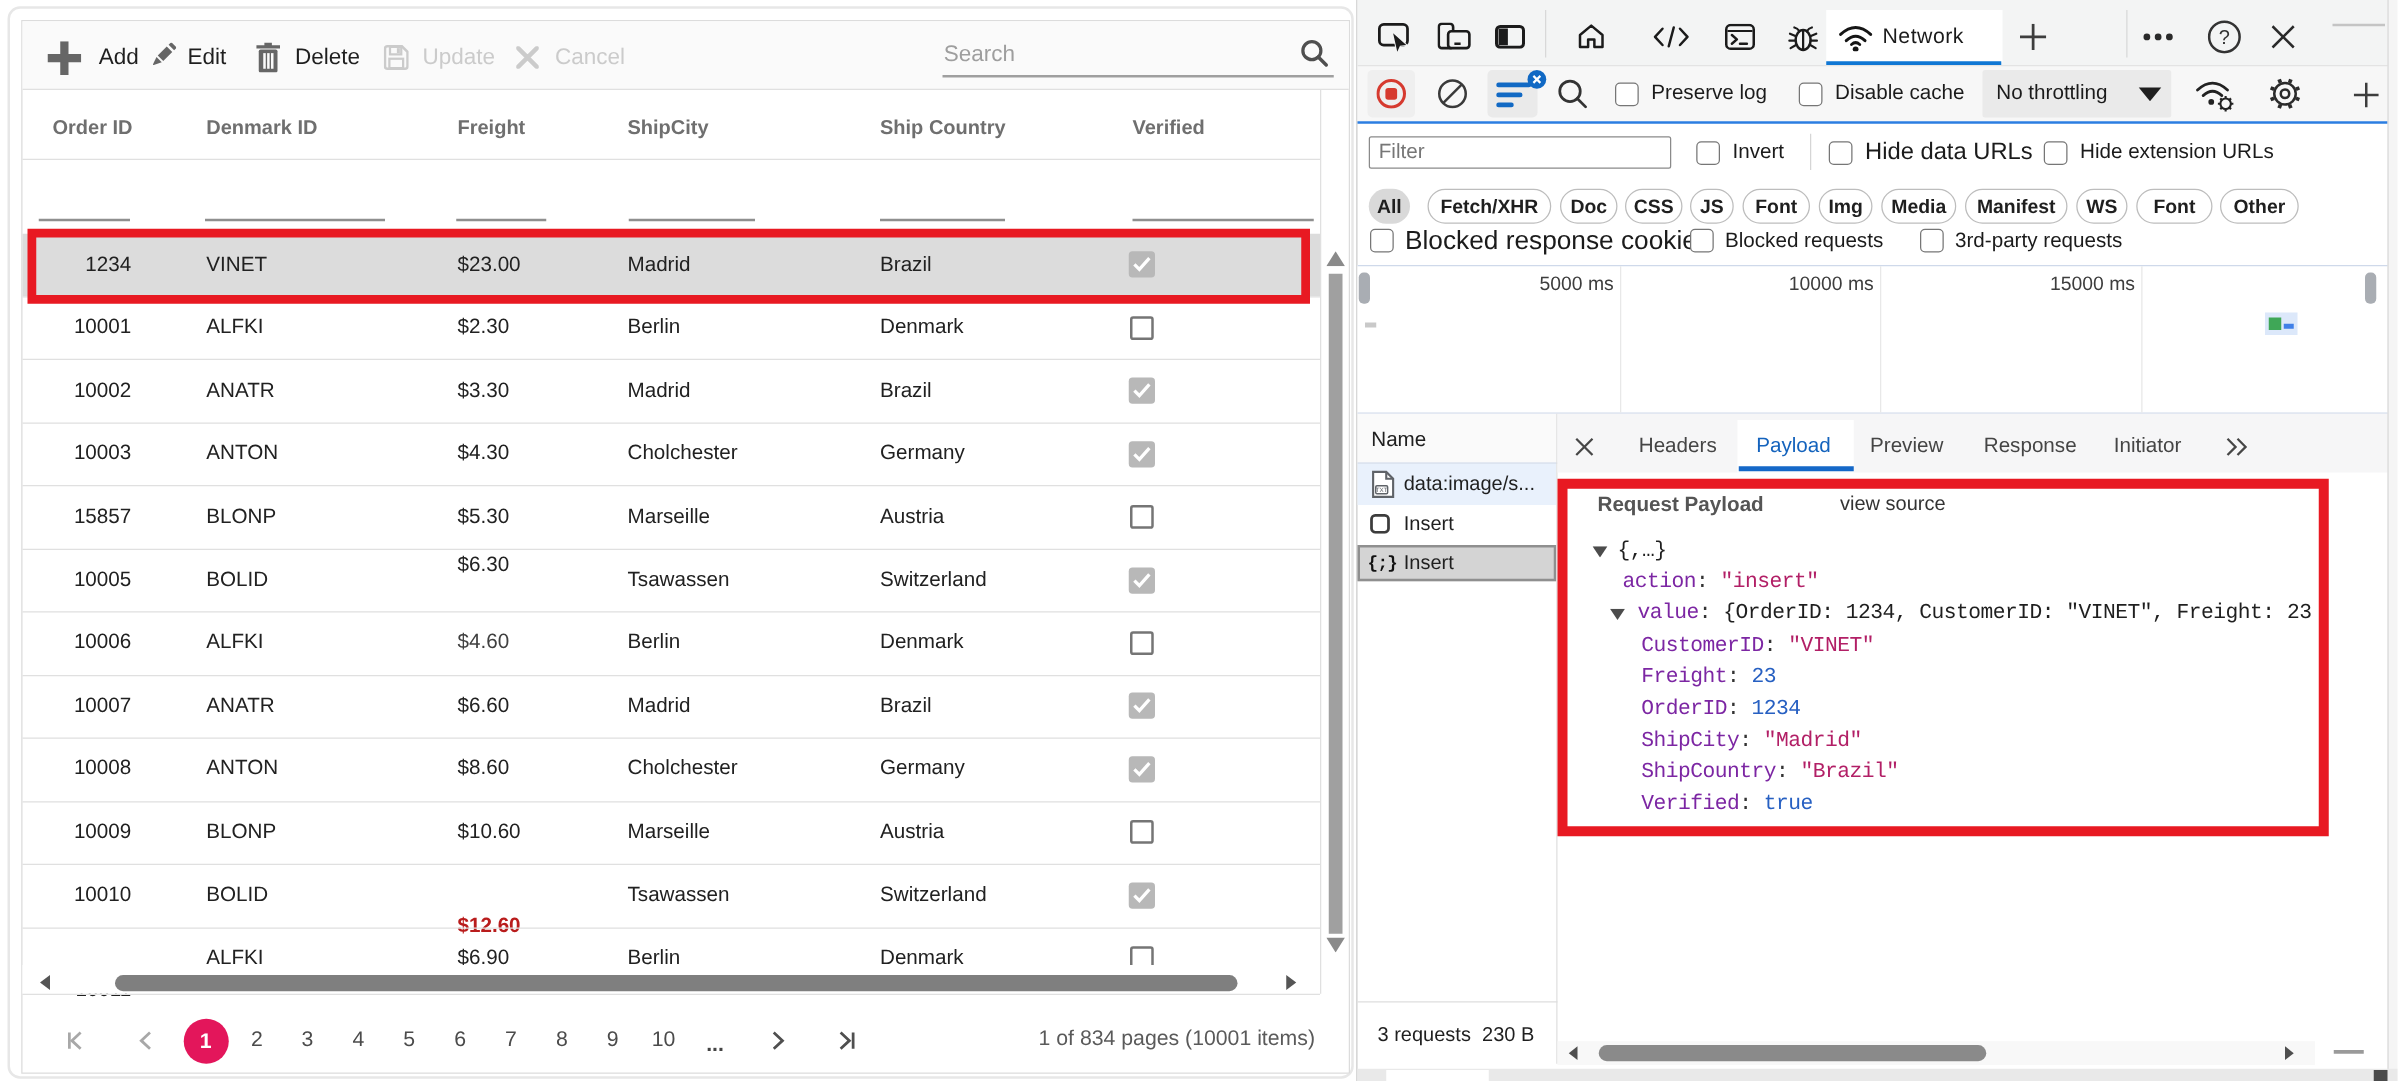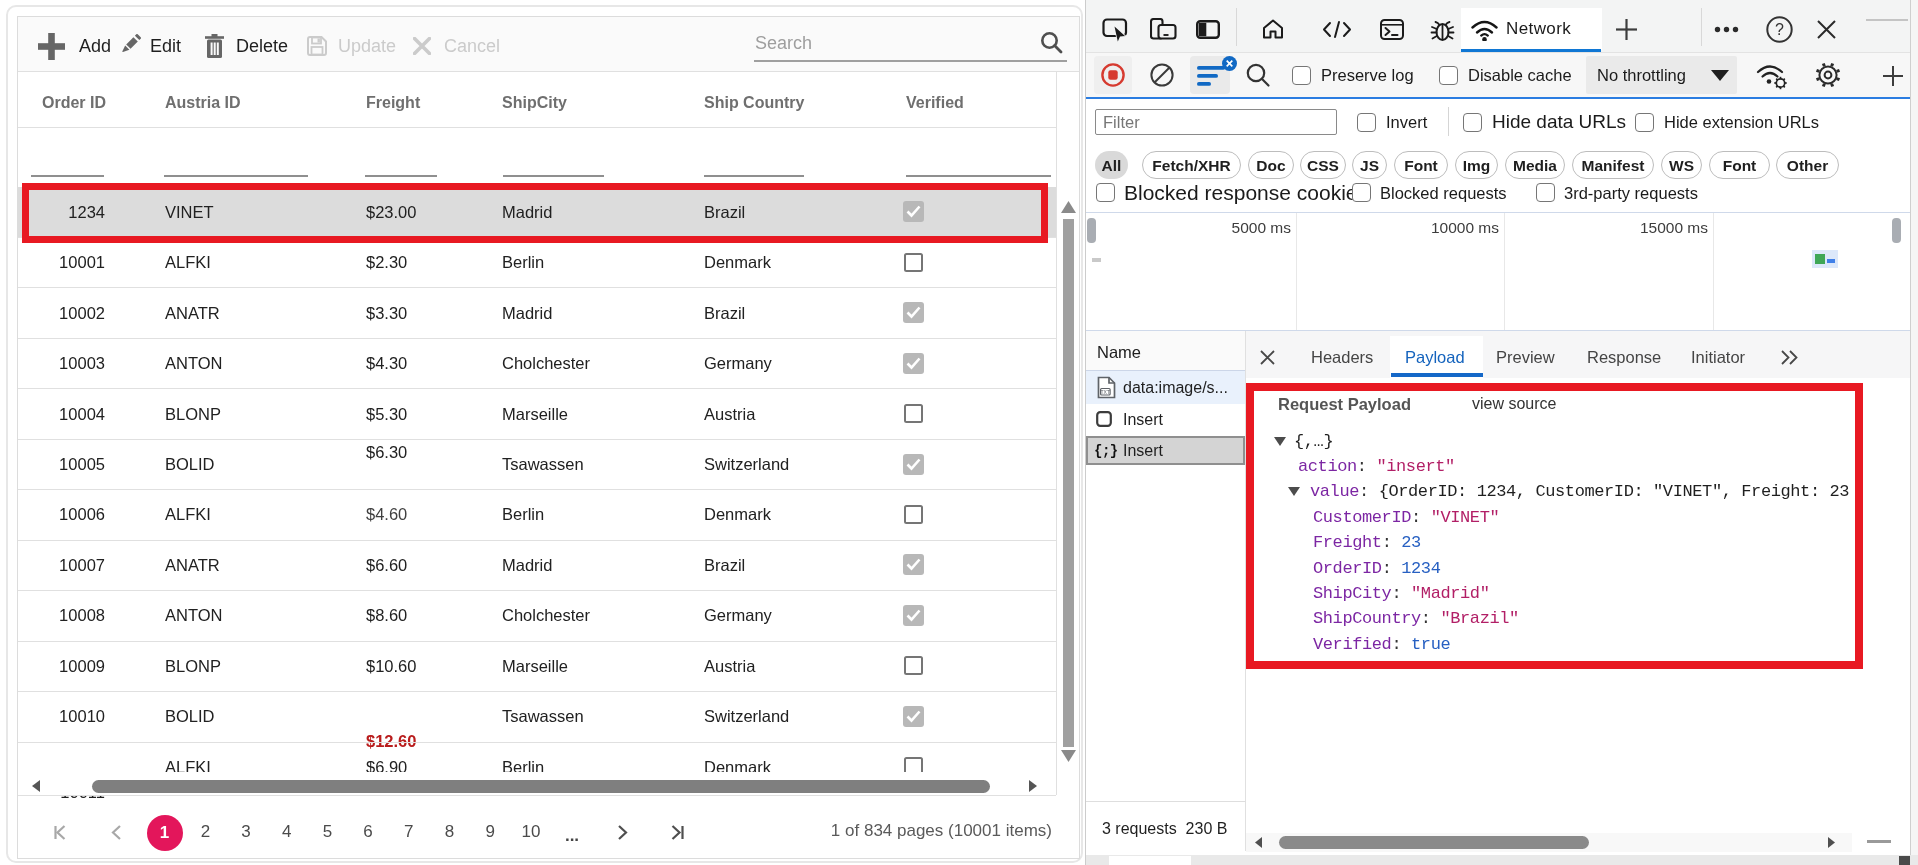--- a/index.html
+++ b/index.html
@@ -40,21 +40,21 @@
       <path d="M1.5 1.5 L16.5 16.5 M16.5 1.5 L1.5 16.5" stroke="#cbcbcb" stroke-width="3.6" stroke-linecap="round"></path>
     </svg>
     <div style="position:absolute;left:444px;top:46px;transform:translate(0,-50%);font-family:'Liberation Sans', sans-serif;font-size:18px;color:#cbcbcb;font-weight:normal;letter-spacing:0;white-space:pre;">Cancel</div>
     <div style="position:absolute;left:755px;top:43px;transform:translate(0,-50%);font-family:'Liberation Sans', sans-serif;font-size:18px;color:#9e9e9e;font-weight:normal;letter-spacing:0;white-space:pre;">Search</div>
     <div style="position:absolute;left:754px;top:60px;width:313px;height:2px;background:#9f9f9f;"></div>
     <svg style="position:absolute;left:1040px;top:31px;" width="23" height="23" viewBox="0 0 23 23">
       <circle cx="9.5" cy="9.5" r="7.2" fill="none" stroke="#4f4f4f" stroke-width="2.6"></circle>
       <line x1="14.6" y1="14.6" x2="21" y2="21" stroke="#4f4f4f" stroke-width="2.8" stroke-linecap="round"></line>
     </svg>
     <div style="position:absolute;left:106px;transform:translate(-100%,-50%);top:103px;font-family:;font-size:16px;color:#6f6f6f;font-weight:bold;letter-spacing:0;white-space:pre;">Order ID</div>
-    <div style="position:absolute;left:165px;top:103px;transform:translate(0,-50%);font-family:'Liberation Sans', sans-serif;font-size:16px;color:#6f6f6f;font-weight:bold;letter-spacing:0;white-space:pre;">Austria ID</div>
+    <div style="position:absolute;left:165px;top:103px;transform:translate(0,-50%);font-family:'Liberation Sans', sans-serif;font-size:16px;color:#6f6f6f;font-weight:bold;letter-spacing:0;white-space:pre;">Denmark ID</div>
     <div style="position:absolute;left:366px;top:103px;transform:translate(0,-50%);font-family:'Liberation Sans', sans-serif;font-size:16px;color:#6f6f6f;font-weight:bold;letter-spacing:0;white-space:pre;">Freight</div>
     <div style="position:absolute;left:502px;top:103px;transform:translate(0,-50%);font-family:'Liberation Sans', sans-serif;font-size:16px;color:#6f6f6f;font-weight:bold;letter-spacing:0;white-space:pre;">ShipCity</div>
     <div style="position:absolute;left:704px;top:103px;transform:translate(0,-50%);font-family:'Liberation Sans', sans-serif;font-size:16px;color:#6f6f6f;font-weight:bold;letter-spacing:0;white-space:pre;">Ship Country</div>
     <div style="position:absolute;left:906px;top:103px;transform:translate(0,-50%);font-family:'Liberation Sans', sans-serif;font-size:16px;color:#6f6f6f;font-weight:bold;letter-spacing:0;white-space:pre;">Verified</div>
     <div style="position:absolute;left:18px;top:127px;width:1038px;height:1px;background:#e0e0e0;"></div>
     <div style="position:absolute;left:31px;top:175px;width:73px;height:2px;background:#8f8f8f;"></div>
     <div style="position:absolute;left:164px;top:175px;width:144px;height:2px;background:#8f8f8f;"></div>
     <div style="position:absolute;left:365px;top:175px;width:72px;height:2px;background:#8f8f8f;"></div>
     <div style="position:absolute;left:503px;top:175px;width:101px;height:2px;background:#8f8f8f;"></div>
     <div style="position:absolute;left:704px;top:175px;width:100px;height:2px;background:#8f8f8f;"></div>
@@ -90,21 +90,21 @@
     <div style="position:absolute;left:105px;transform:translate(-100%,-50%);top:363.1px;font-family:;font-size:16.5px;color:#212121;font-weight:normal;letter-spacing:0;white-space:pre;">10003</div>
     <div style="position:absolute;left:165px;top:363.1px;transform:translate(0,-50%);font-family:'Liberation Sans', sans-serif;font-size:16.5px;color:#212121;font-weight:normal;letter-spacing:0;white-space:pre;">ANTON</div>
     <div style="position:absolute;left:366px;top:363.1px;transform:translate(0,-50%);font-family:'Liberation Sans', sans-serif;font-size:16.5px;color:#212121;font-weight:normal;letter-spacing:0;white-space:pre;">$4.30</div>
     <div style="position:absolute;left:502px;top:363.1px;transform:translate(0,-50%);font-family:'Liberation Sans', sans-serif;font-size:16.5px;color:#212121;font-weight:normal;letter-spacing:0;white-space:pre;">Cholchester</div>
     <div style="position:absolute;left:704px;top:363.1px;transform:translate(0,-50%);font-family:'Liberation Sans', sans-serif;font-size:16.5px;color:#212121;font-weight:normal;letter-spacing:0;white-space:pre;">Germany</div>
     <div style="position:absolute;left:903px;top:352.6px;width:21px;height:21px;background:#b8b8b8;border-radius:3px;"></div>
     <svg style="position:absolute;left:906px;top:356.6px;" width="15" height="13" viewBox="0 0 15 13">
       <polyline points="1.5,6.5 5.5,10.5 13.5,1.5" fill="none" stroke="#ffffff" stroke-width="2.6"></polyline>
     </svg>
     <div style="position:absolute;left:18px;top:388.3px;width:1038px;height:1px;background:#e0e0e0;"></div>
-    <div style="position:absolute;left:105px;transform:translate(-100%,-50%);top:413.5px;font-family:;font-size:16.5px;color:#212121;font-weight:normal;letter-spacing:0;white-space:pre;">10004</div>
+    <div style="position:absolute;left:105px;transform:translate(-100%,-50%);top:413.5px;font-family:;font-size:16.5px;color:#212121;font-weight:normal;letter-spacing:0;white-space:pre;">15857</div>
     <div style="position:absolute;left:165px;top:413.5px;transform:translate(0,-50%);font-family:'Liberation Sans', sans-serif;font-size:16.5px;color:#212121;font-weight:normal;letter-spacing:0;white-space:pre;">BLONP</div>
     <div style="position:absolute;left:366px;top:413.5px;transform:translate(0,-50%);font-family:'Liberation Sans', sans-serif;font-size:16.5px;color:#212121;font-weight:normal;letter-spacing:0;white-space:pre;">$5.30</div>
     <div style="position:absolute;left:502px;top:413.5px;transform:translate(0,-50%);font-family:'Liberation Sans', sans-serif;font-size:16.5px;color:#212121;font-weight:normal;letter-spacing:0;white-space:pre;">Marseille</div>
     <div style="position:absolute;left:704px;top:413.5px;transform:translate(0,-50%);font-family:'Liberation Sans', sans-serif;font-size:16.5px;color:#212121;font-weight:normal;letter-spacing:0;white-space:pre;">Austria</div>
     <div style="position:absolute;left:904px;top:404.0px;width:19px;height:19px;background:#fff;border:2px solid #757575;border-radius:2.5px;"></div>
     <div style="position:absolute;left:18px;top:438.8px;width:1038px;height:1px;background:#e0e0e0;"></div>
     <div style="position:absolute;left:105px;transform:translate(-100%,-50%);top:464.0px;font-family:;font-size:16.5px;color:#212121;font-weight:normal;letter-spacing:0;white-space:pre;">10005</div>
     <div style="position:absolute;left:165px;top:464.0px;transform:translate(0,-50%);font-family:'Liberation Sans', sans-serif;font-size:16.5px;color:#212121;font-weight:normal;letter-spacing:0;white-space:pre;">BOLID</div>
     <div style="position:absolute;left:366px;top:452px;transform:translate(0,-50%);font-family:'Liberation Sans', sans-serif;font-size:16.5px;color:#212121;font-weight:normal;letter-spacing:0;white-space:pre;">$6.30</div>
     <div style="position:absolute;left:502px;top:464.0px;transform:translate(0,-50%);font-family:'Liberation Sans', sans-serif;font-size:16.5px;color:#212121;font-weight:normal;letter-spacing:0;white-space:pre;">Tsawassen</div>

